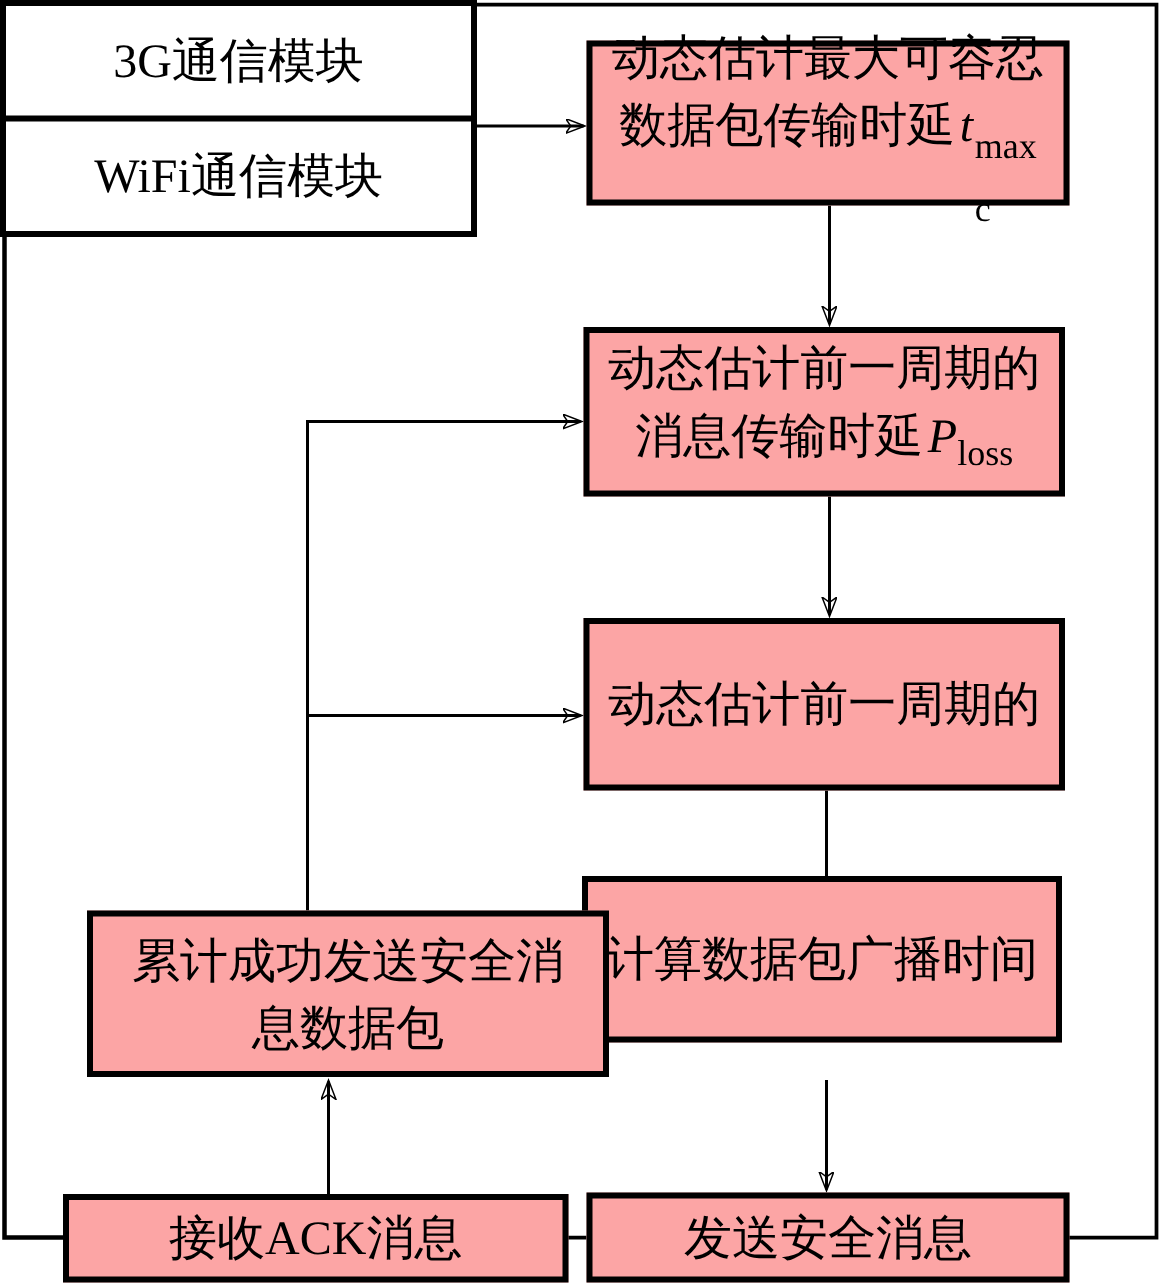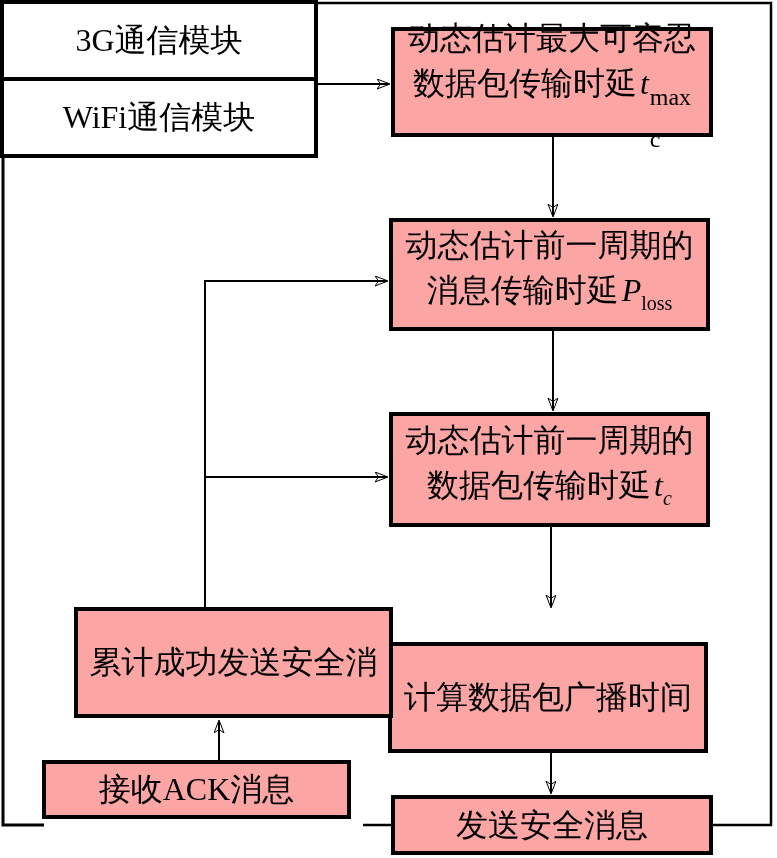--- a/index.html
+++ b/index.html
@@ -54,28 +54,28 @@
     align-items: center;
     justify-content: center;
     font-size: 32px;
     white-space: nowrap;
   }
   .mod-row-top { border-bottom: 4px solid #000000; }
 
   .box-a { left: 391px; top:  27px; width: 322px; height: 110px; }
   .box-b { left: 389px; top: 218px; width: 321px; height: 113px; }
   .box-c { left: 389px; top: 412px; width: 321px; height: 115px; }
-  .box-d { left: 388px; top: 642px; width: 320px; height: 111px; justify-content: center; }
-  .box-e { left:  74px; top: 607px; width: 319px; height: 111px; }
+  .box-d { left: 388px; top: 584px; width: 320px; height: 111px; justify-content: center; }
+  .box-e { left:  58px; top: 607px; width: 348px; height: 111px; }
   .box-f { left: 391px; top: 795px; width: 322px; height:  60px; }
-  .box-g { left:  42px; top: 760px; width: 309px; height:  59px; justify-content: center; }
+  .box-g { left:  42px; top: 796px; width: 337px; height:  59px; justify-content: center; }
 
   .mvar { font-style: italic; padding-left: 3px; }
   .sb {
-    font-size: 20px;
+    font-size: 24px;
     vertical-align: -9px;
   }
   .sb-it { font-style: italic; }
   .stack {
     display: inline-flex;
     flex-direction: column;
     align-items: flex-start;
     font-size: 24px;
     line-height: 18px;
     vertical-align: -11px;
@@ -131,31 +131,29 @@
 
   <div class="box box-b">
     <div class="bline">动态估计前一周期的</div>
     <div class="bline">
       <span>消息传输时延</span><span class="mvar">P</span><span class="sb">loss</span>
     </div>
   </div>
 
   <div class="box box-c">
     <div class="bline">动态估计前一周期的</div>
-    <div class="bline">
-      <span>数据包传输时延</span><span class="mvar">t</span><span class="sb sb-it">c</span>
-    </div>
   </div>
 
   <div class="box box-d">
     <div class="bline">计算数据包广播时间</div>
   </div>
 
   <div class="box box-e">
     <div class="bline">累计成功发送安全消</div>
+    <div class="bline">息数据包</div>
   </div>
 
   <div class="box box-f">
     <div class="bline">发送安全消息</div>
   </div>
 
   <div class="box box-g">
     <div class="bline">接收ACK消息</div>
   </div>
 

